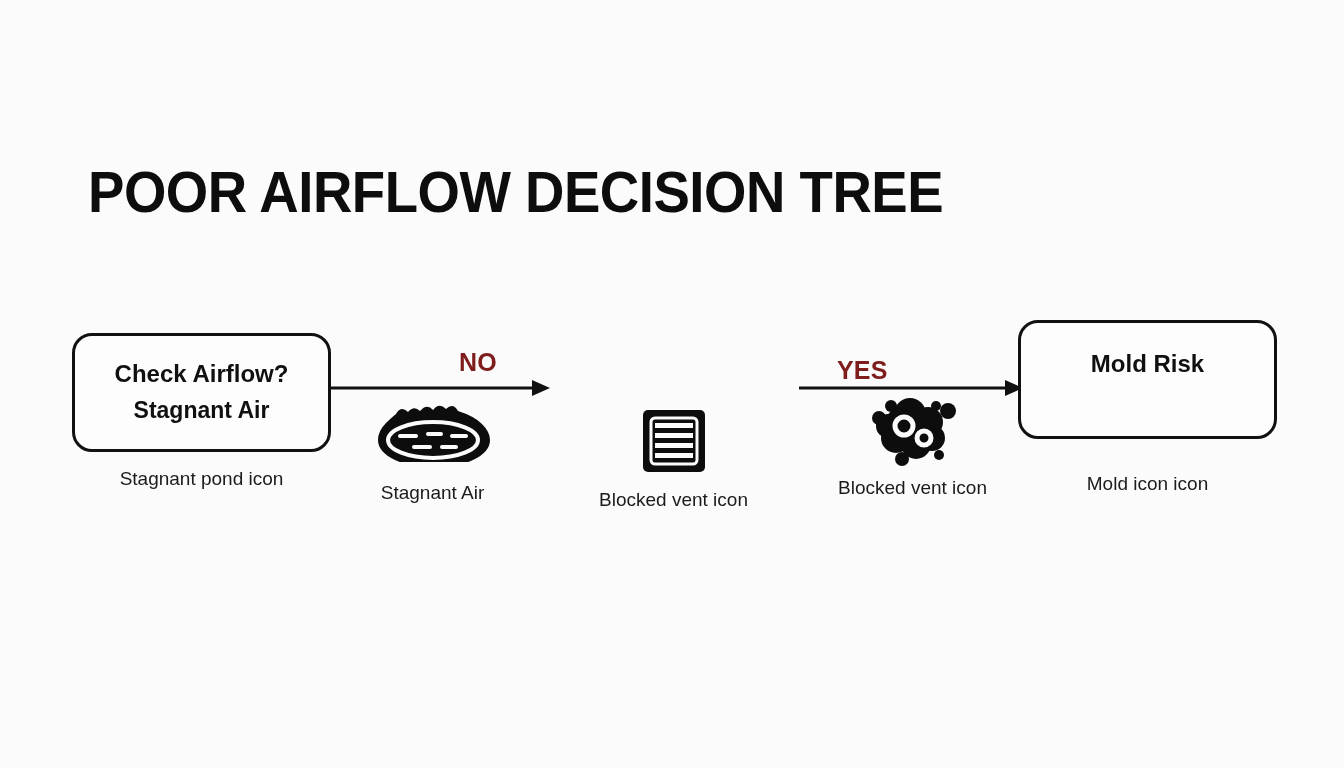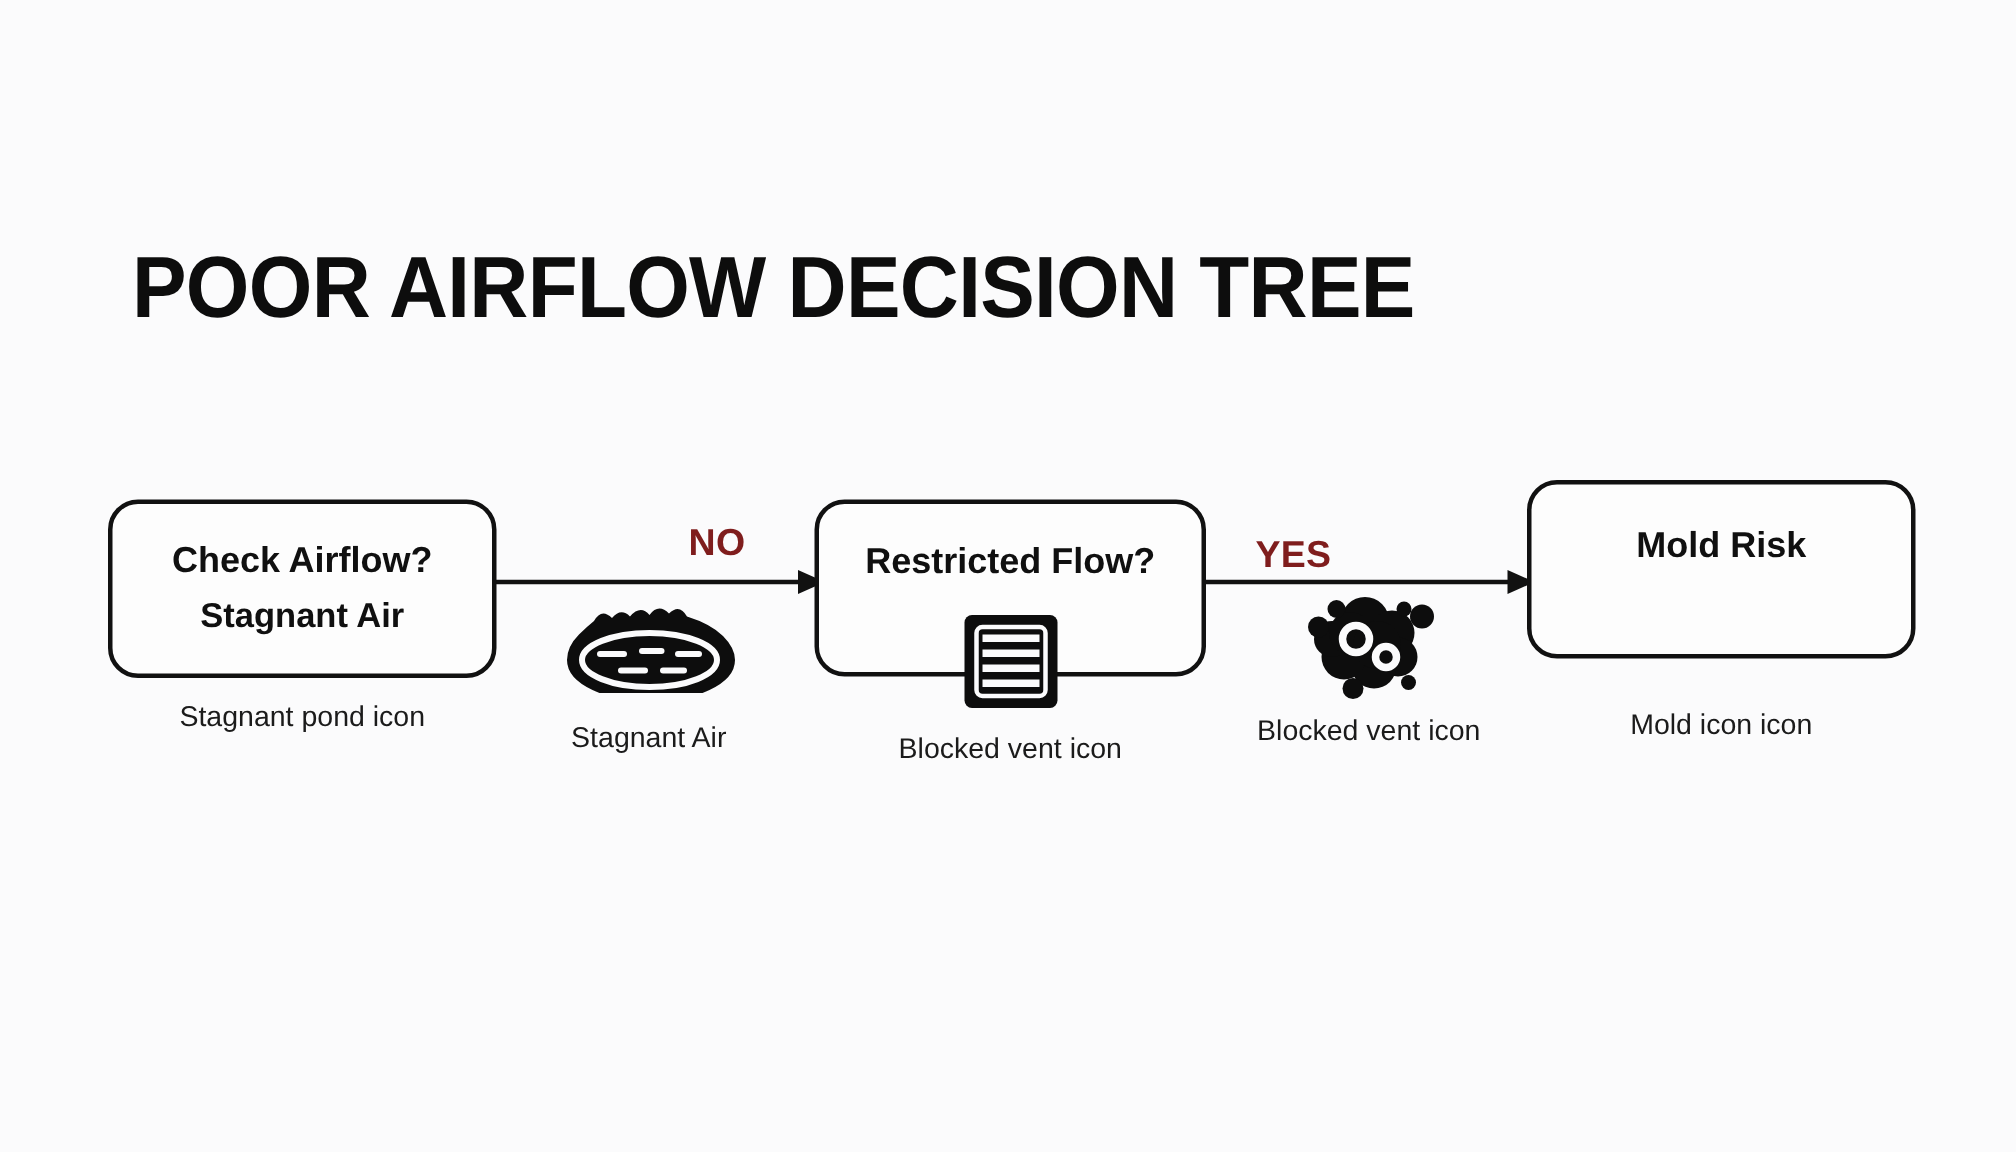--- a/index.html
+++ b/index.html
@@ -153,23 +153,20 @@
     <g fill="#fbfbfc">
       <rect x="24" y="32" width="20" height="4" rx="2"></rect>
       <rect x="52" y="30" width="17" height="4" rx="2"></rect>
       <rect x="76" y="32" width="18" height="4" rx="2"></rect>
       <rect x="38" y="43" width="20" height="4" rx="2"></rect>
       <rect x="66" y="43" width="18" height="4" rx="2"></rect>
     </g>
   </svg>
   <div class="caption" id="caption-2">Stagnant Air</div>
 
-  <div class="node" id="node-2">
-    <div class="node-line primary">Restricted Flow?</div>
-  </div>
 
   <svg class="icon-art" id="icon-vent" viewBox="0 0 66 66">
     <rect x="2" y="2" width="62" height="62" rx="5" fill="#0d0d0d"></rect>
     <rect x="10" y="10" width="46" height="46" rx="4" fill="none" stroke="#fbfbfc" stroke-width="3"></rect>
     <g fill="#fbfbfc">
       <rect x="14" y="15" width="38" height="5"></rect>
       <rect x="14" y="25" width="38" height="5"></rect>
       <rect x="14" y="35" width="38" height="5"></rect>
       <rect x="14" y="45" width="38" height="5"></rect>
     </g>

